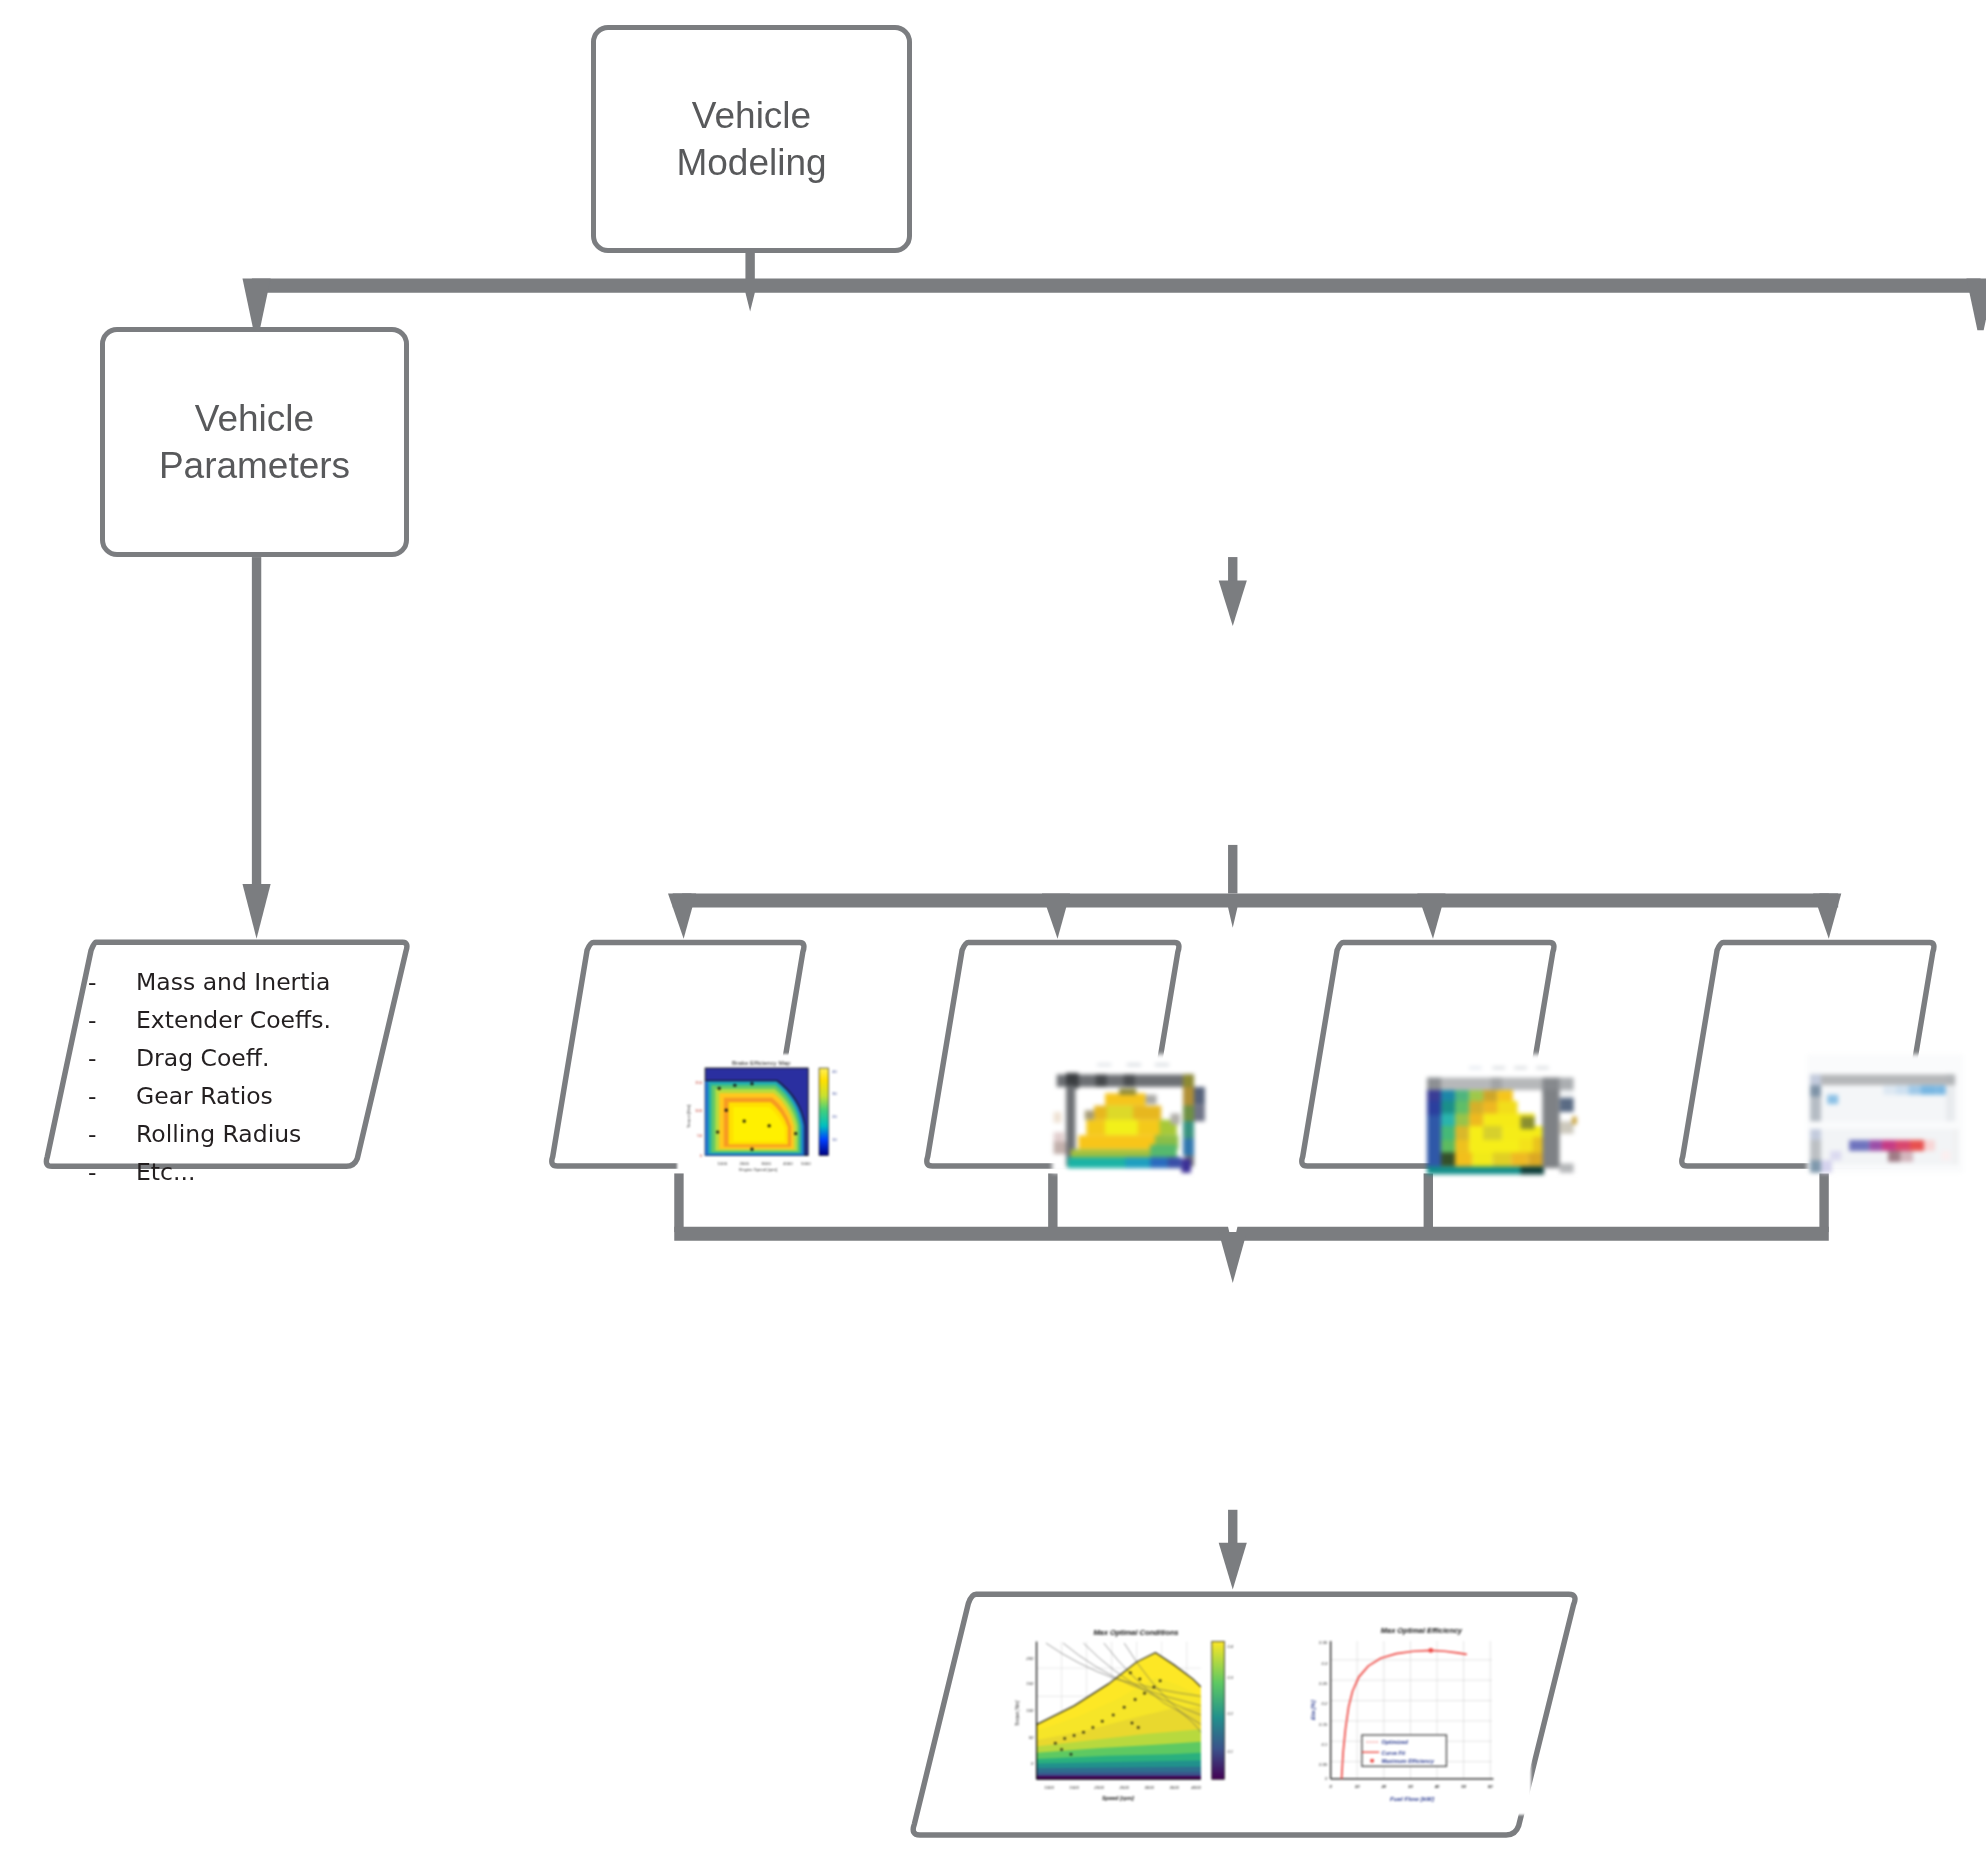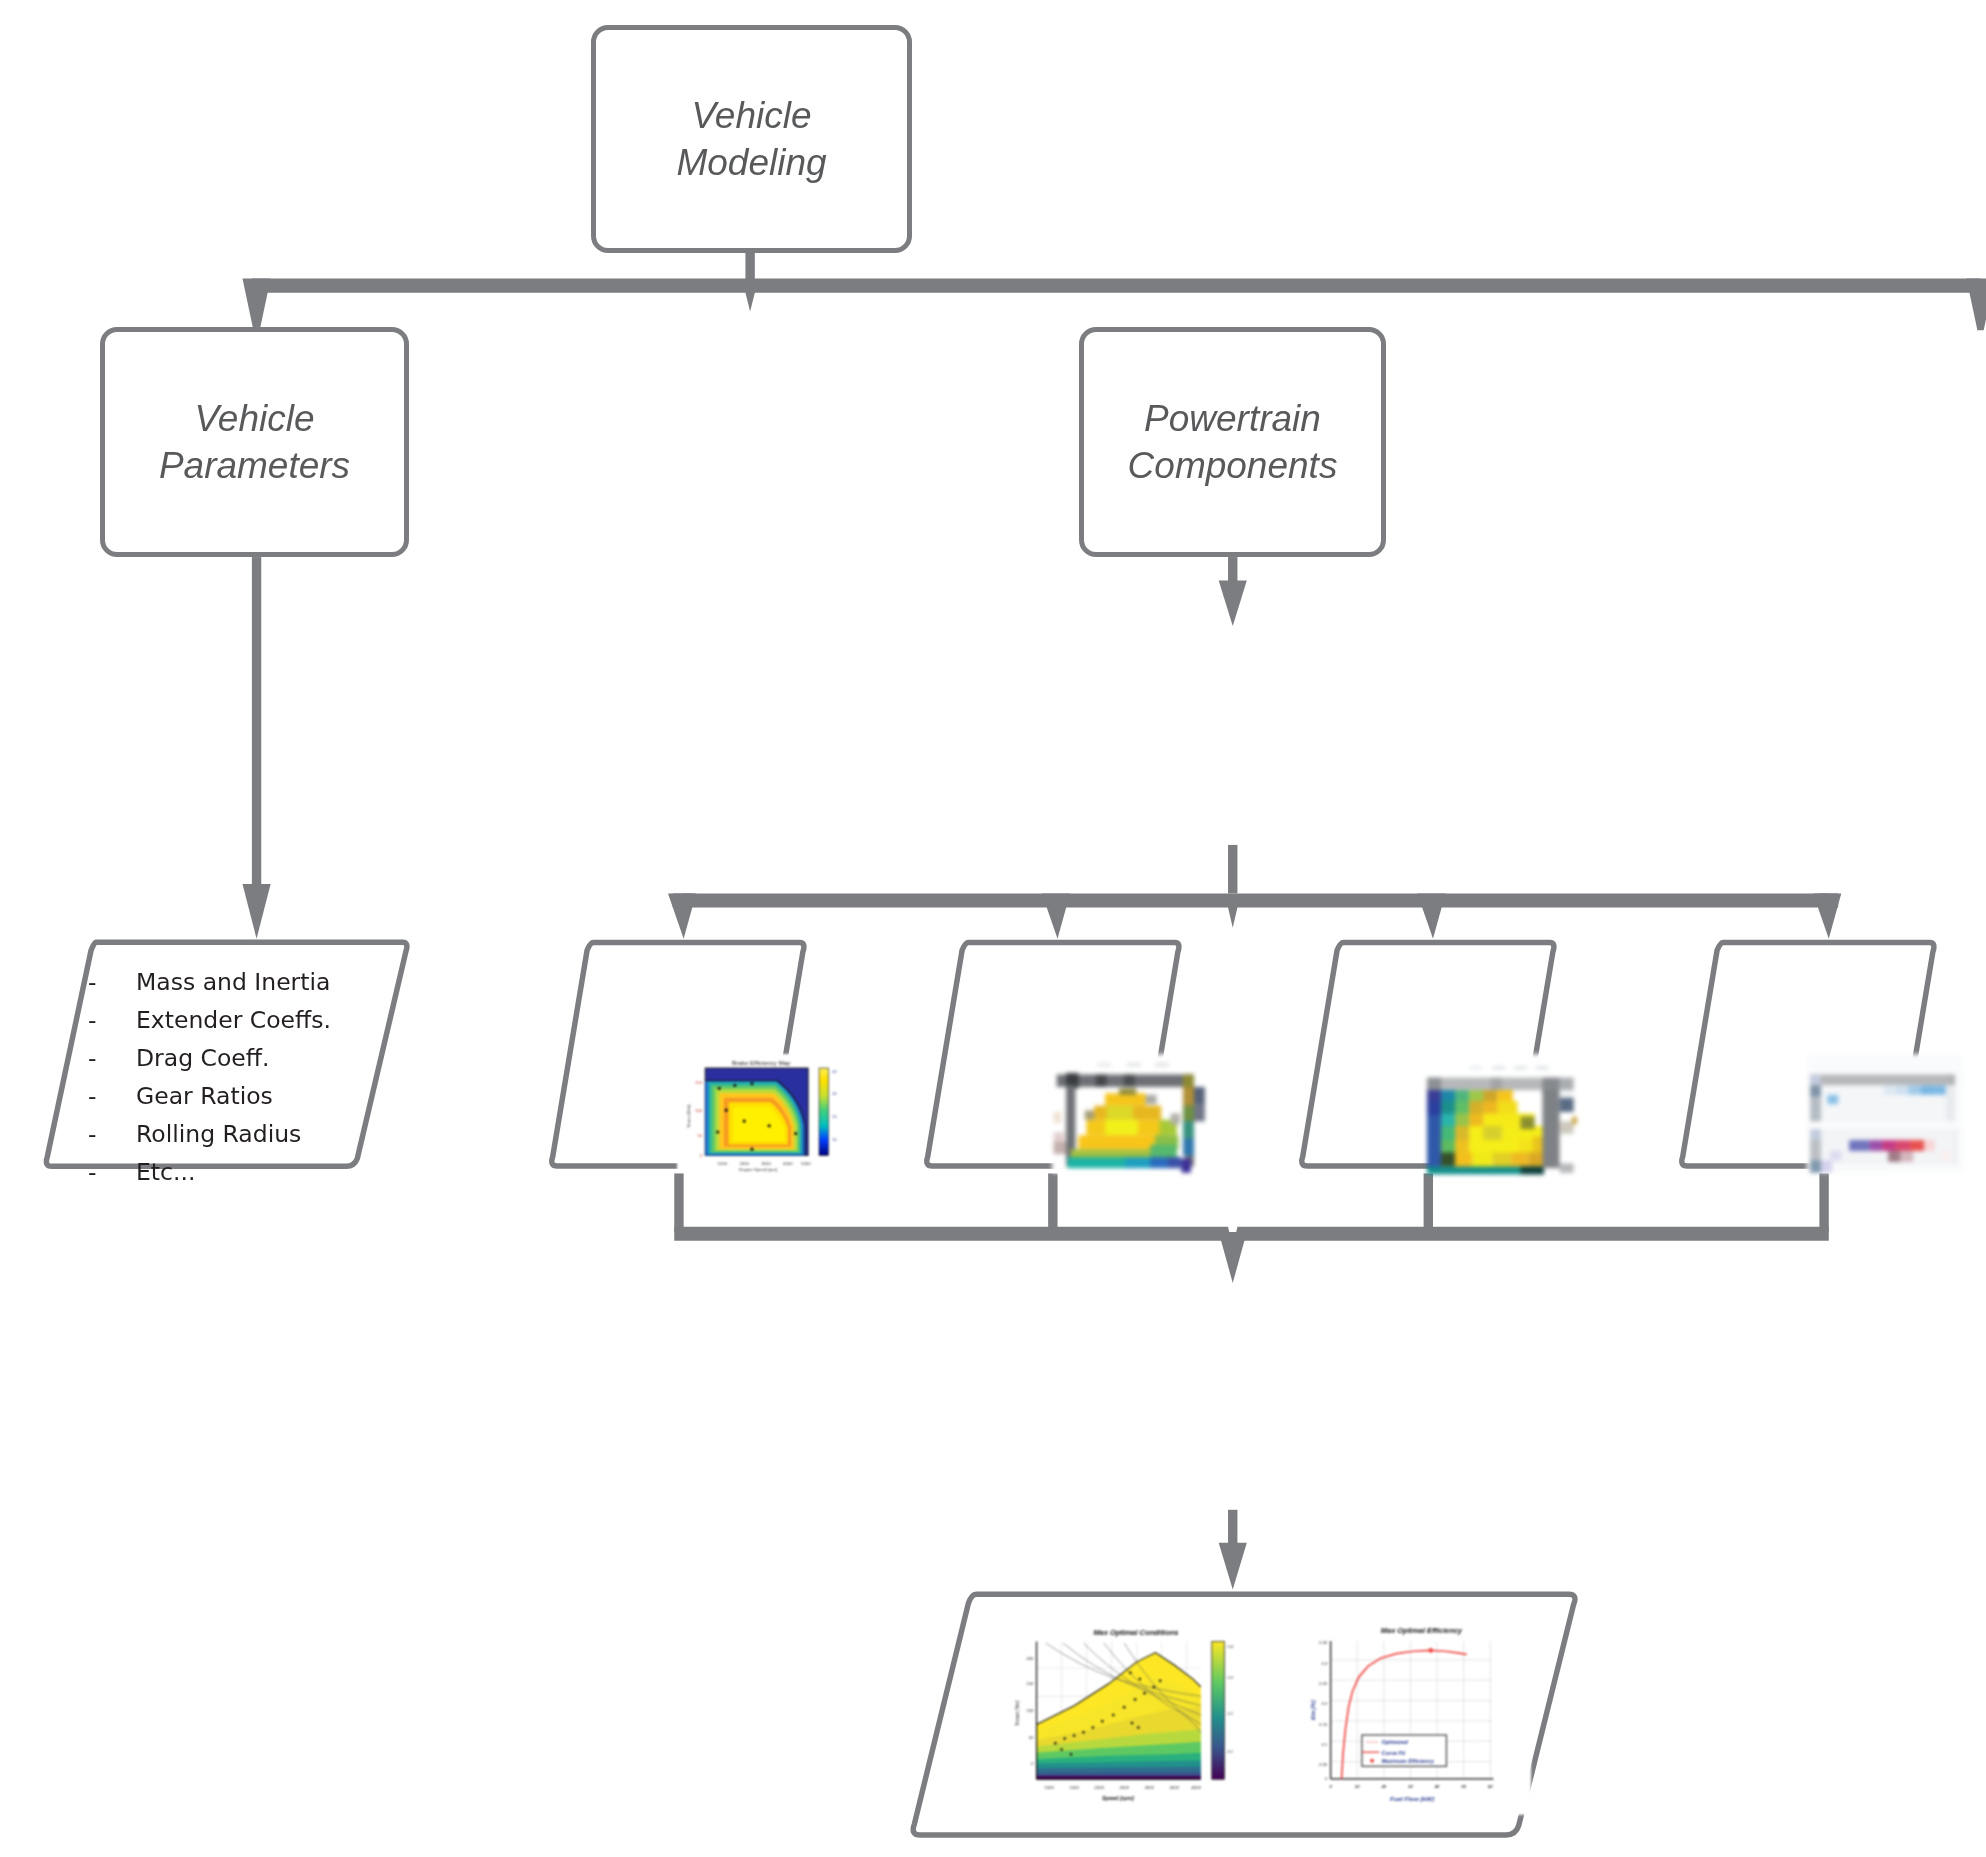--- a/index.html
+++ b/index.html
@@ -18,21 +18,20 @@
     border:5.5px solid #7b7d80;
     border-radius:17px;
     background:#ffffff;
     display:flex;
     align-items:center;
     justify-content:center;
     text-align:center;
     color:#58595b;
     line-height:1.28;
     white-space:pre-line;
-    font-style:italic;
   }
   .node .lbl{display:block;padding:0 7.8px;}
 
   
   .data-shape{
     position:absolute;
   }
   .data-shape svg{position:absolute;left:0;top:0;overflow:visible;}
   .data-inner{
     position:absolute;
@@ -126,24 +125,20 @@
   <div class="node" style="left:591px;top:25px;width:321px;height:228px;font-size:37px;">
     <span class="lbl">Vehicle
 Modeling</span>
   </div>
 
   <div class="node" style="left:100px;top:327px;width:309px;height:230px;font-size:37px;">
     <span class="lbl">Vehicle
 Parameters</span>
   </div>
 
-  <div class="node" style="left:1079px;top:327px;width:307px;height:230px;font-size:37px;">
-    <span class="lbl">Powertrain
-Components</span>
-  </div>
 
 
 
   <div class="data-shape" style="left:41px;top:936px;width:368px;height:235px;">
     <svg width="368" height="235" viewBox="0 0 470 300" xmlns="http://www.w3.org/2000/svg">
       <path d="M 70 8 L 462 8 Q 470 8 466 20 L 404 284 Q 400 294 390 294 L 14 294 Q 4 294 8 282 L 64 18 Q 68 8 70 8 Z" fill="#ffffff" stroke="#7b7d80" stroke-width="7" stroke-linejoin="round"></path>
     </svg>
     <div class="param-list" style="left:47px;top:26.6px;">
       <div class="param-row">
         <span class="param-dash">-</span>

